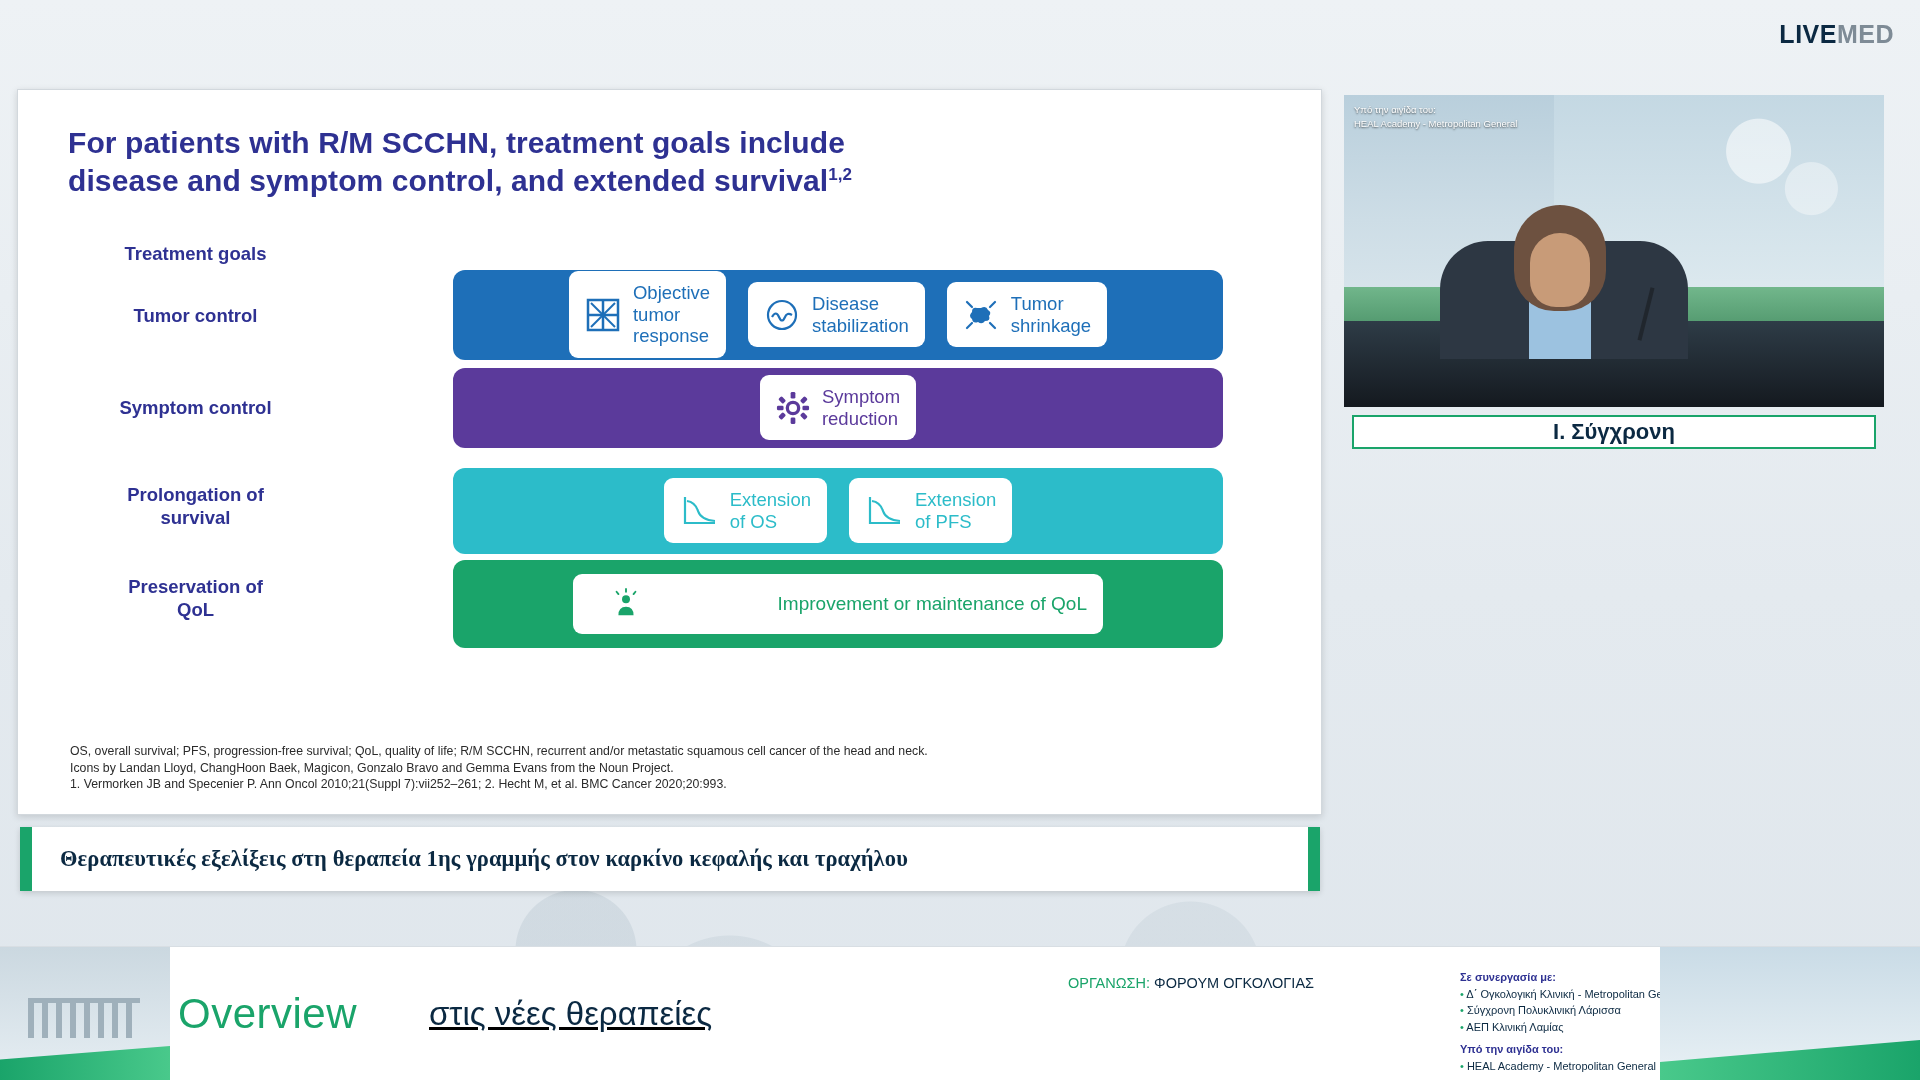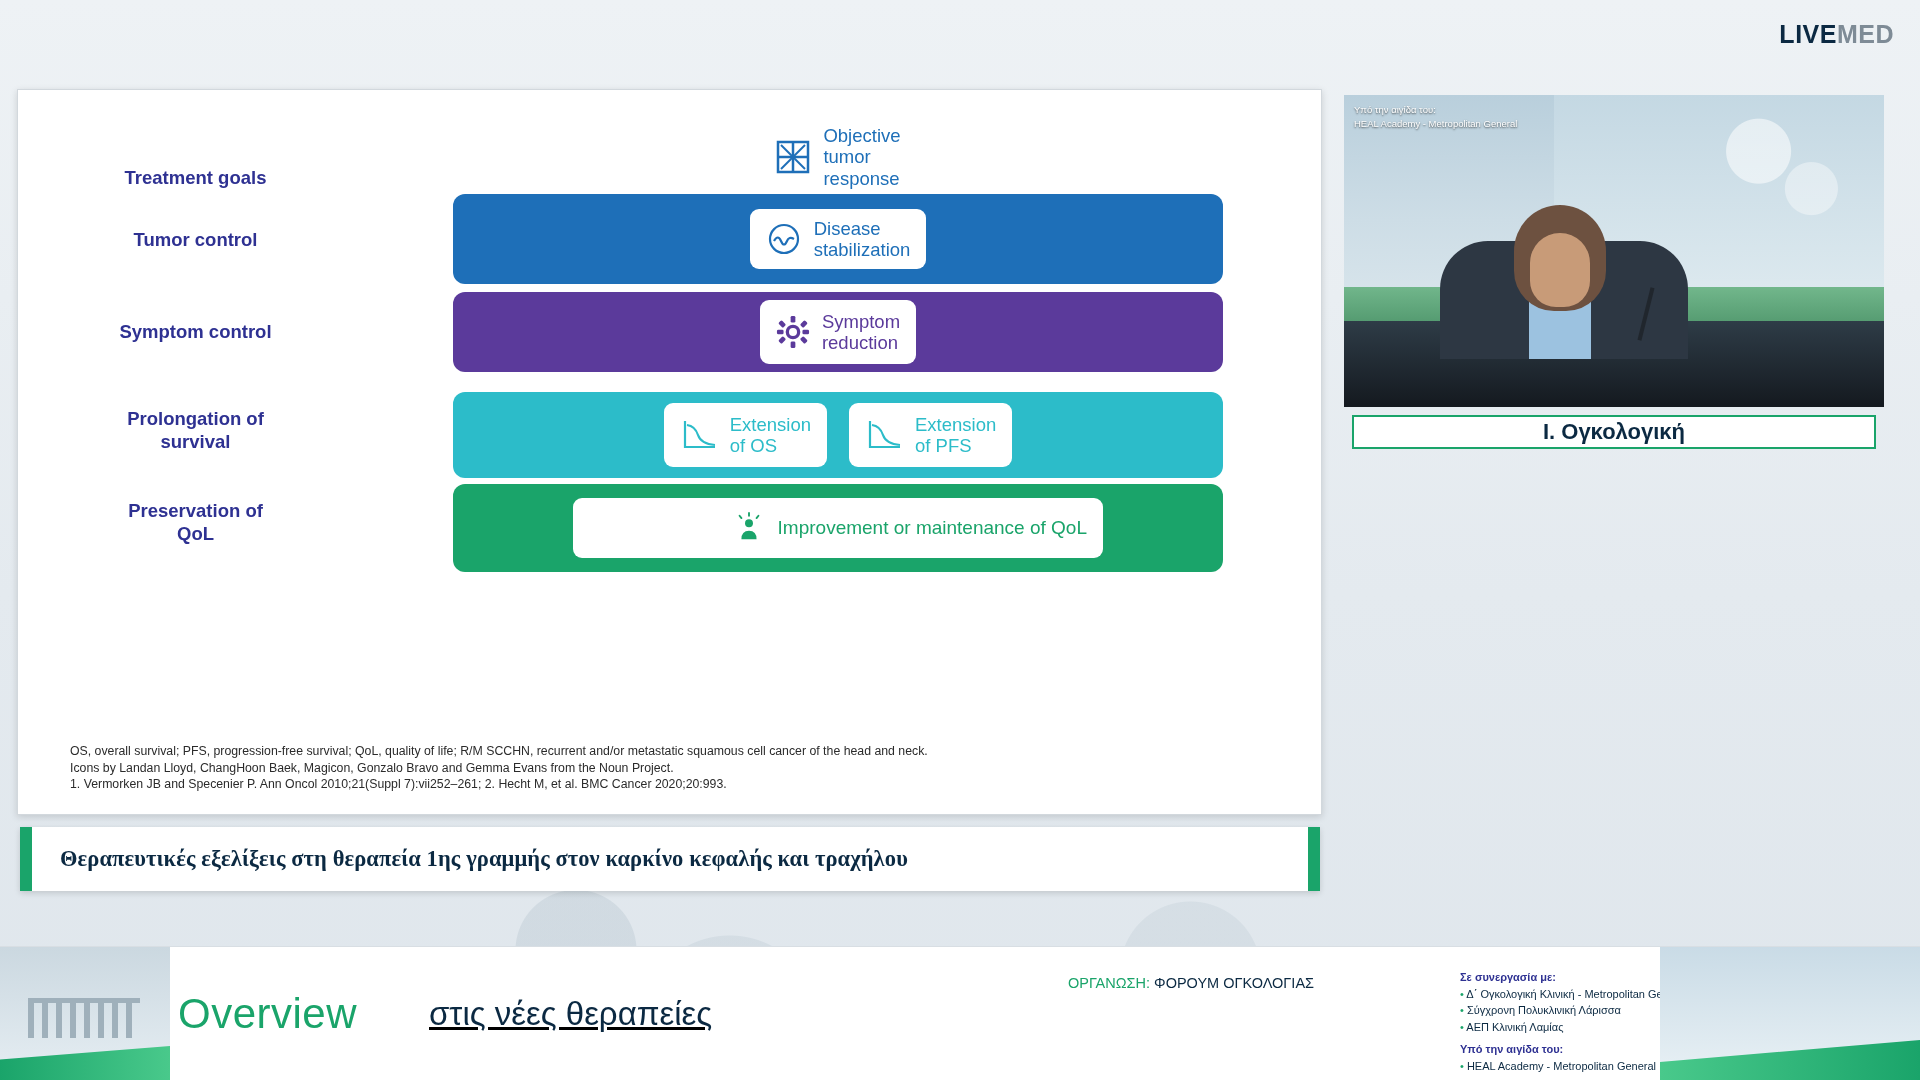--- a/index.html
+++ b/index.html
@@ -267,27 +267,31 @@
 <body>
 
 <div id="stage">
   <div id="bg-texture"></div>
 
   <div id="livemed-logo">
     <span>LIVE</span><span class="med">MED</span>
   </div>
 
   <div id="slide-panel">
+    <div class="slide-title">
+      <span>For patients with R/M SCCHN, treatment goals include</span><br>
+      <span>disease and symptom control, and extended survival</span><sup>1,2</sup>
+    </div>
 
     <div id="slide-body">
 
       <div class="row-label" style="top:12px">Treatment goals</div>
 
       <div class="row-label" style="top:74px">Tumor control</div>
-      <div class="band blue" style="top:40px; height:90px;flex-direction:column;">
+      <div class="band blue" style="top:40px; height:90px;">
         <div class="chip">
           <svg class="icon" width="36" height="36" viewBox="0 0 36 36">
             <rect x="3" y="3" width="30" height="30" fill="none" stroke="#1e6fb8" stroke-width="2.5"></rect>
             <line x1="3" y1="18" x2="33" y2="18" stroke="#1e6fb8" stroke-width="2.5"></line>
             <line x1="18" y1="3" x2="18" y2="33" stroke="#1e6fb8" stroke-width="2.5"></line>
             <line x1="6" y1="6" x2="30" y2="30" stroke="#1e6fb8" stroke-width="2"></line>
             <line x1="30" y1="6" x2="6" y2="30" stroke="#1e6fb8" stroke-width="2"></line>
           </svg>
           <div class="chip-text">Objective
 tumor
@@ -354,21 +358,21 @@
             <path d="M7 7 q8 1 11 10 q3 9 17 10" fill="none" stroke="#2cbcc9" stroke-width="2.2"></path>
           </svg>
           <div class="chip-text">Extension
 of PFS</div>
         </div>
       </div>
 
       <div class="row-label" style="top:345px; white-space:pre-line">Preservation of
 QoL</div>
       <div class="band green" style="top:330px; height:88px;">
-        <div class="chip" style="width:530px; justify-content:flex-end; padding-left:36px;">
+        <div class="chip" style="width:530px; justify-content:space-between; padding-left:36px;">
           <svg class="icon" width="34" height="34" viewBox="0 0 36 36">
             <circle cx="18" cy="13" r="4.2" fill="#1aa46a"></circle>
             <path d="M10 30 q0 -9 8 -9 q8 0 8 9 z" fill="#1aa46a"></path>
             <g stroke="#1aa46a" stroke-width="2" stroke-linecap="round">
               <line x1="18" y1="2" x2="18" y2="5"></line>
               <line x1="8" y1="5" x2="10" y2="7.5"></line>
               <line x1="28" y1="5" x2="26" y2="7.5"></line>
             </g>
           </svg>
           <div class="chip-text">Improvement or maintenance of QoL</div>
@@ -393,21 +397,21 @@
     <div id="speaker-head"></div>
     <div id="speaker-face"></div>
     <div id="mic-stand"></div>
     <div id="video-overlay-text">
       <div>Υπό την αιγίδα του:</div>
       <div>HEAL Academy - Metropolitan General</div>
     </div>
   </div>
 
   <div id="speaker-name-bar">
-    <span class="name">Ι. Ογκολογική</span>
+    <span class="name">Ι. Σύγχρονη</span>
   </div>
 
   <div id="session-bar">
     <div id="session-title">Θεραπευτικές εξελίξεις στη θεραπεία 1ης γραμμής στον καρκίνο κεφαλής και τραχήλου</div>
   </div>
 
   <div id="bottom-banner">
     <div id="banner-left-img">
       <div class="acropolis"></div>
     </div>

